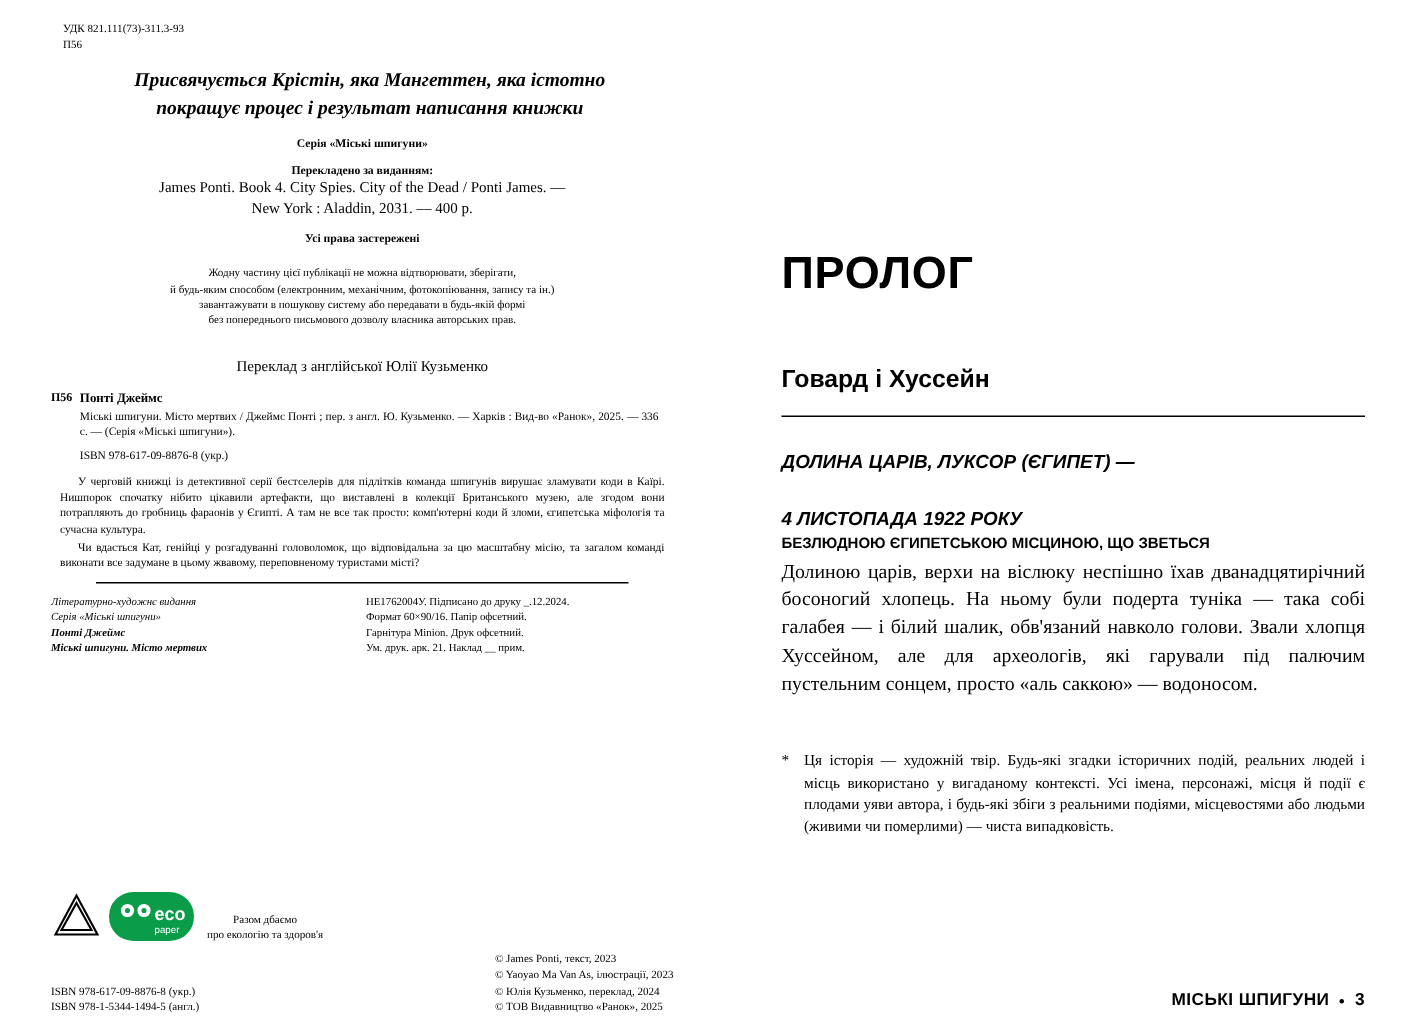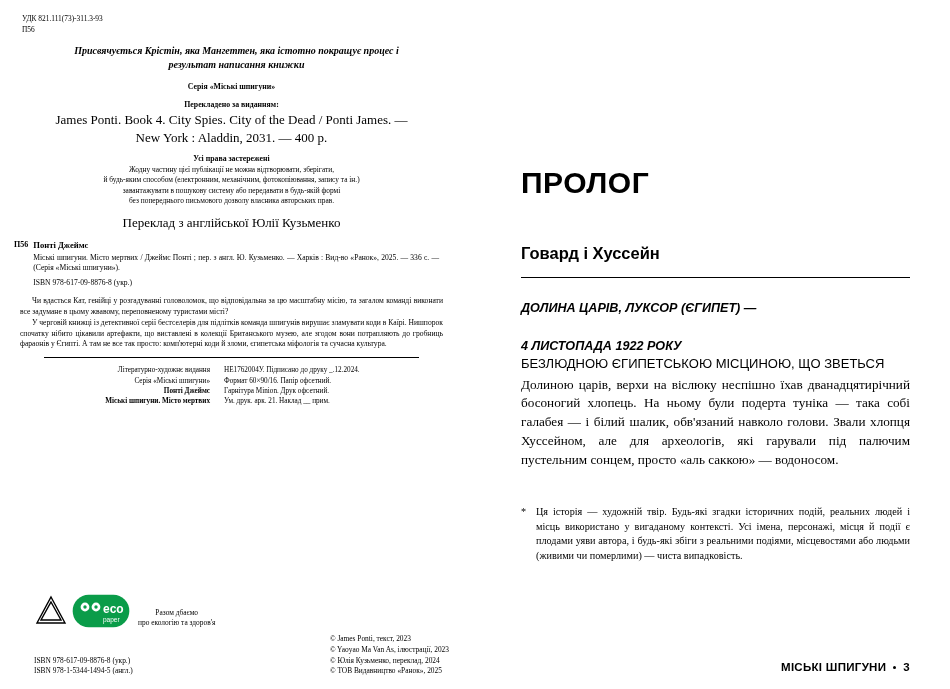--- a/index.html
+++ b/index.html
@@ -20,58 +20,58 @@
     inset: 0;
     display: flex;
   }
   .page {
     position: relative;
     height: 100%;
     box-sizing: border-box;
   }
   .page-left {
     width: 475px;
-    padding: 14px 26px 10px 14px;
+    padding: 14px 26px 10px 34px;
   }
   .page-right {
     width: 475px;
     padding: 14px 40px 10px 46px;
   }
   .tiny-code {
     font-size: 7.4px;
     line-height: 1.35;
     margin: 0 0 1px 8px;
   }
   .ded {
     text-align: center;
     font-style: italic;
     font-weight: bold;
-    font-size: 10px;
+    font-size: 13px;
     line-height: 1.45;
     margin: 9px 26px 9px 36px;
   }
   .center-line {
     text-align: center;
-    font-size: 13px;
+    font-size: 10px;
     line-height: 1.4;
     margin: 0;
   }
   .center-bold {
     text-align: center;
     font-size: 7.8px;
     font-weight: bold;
     line-height: 1.4;
     margin: 0;
   }
   .block-gap { height: 7px; }
   .rights {
     text-align: center;
     font-size: 7.4px;
     line-height: 1.4;
-    margin: 0 14px;
+    margin: 12px 14px;
   }
   .rights p { margin: 0; }
   .cip-wrap {
     margin-top: 8px;
     display: flex;
     gap: 5px;
     align-items: flex-start;
   }
   .cip-code {
     font-size: 8px;
@@ -117,21 +117,22 @@
   }
   .colophon {
     display: flex;
     gap: 14px;
     font-size: 7.2px;
     line-height: 1.45;
     margin-top: 2px;
   }
   .col-left {
     width: 196px;
-    text-align: right;
+    text-align: left;
+    font-style: italic;
   }
   .col-left .b { font-weight: bold; }
   .col-right {
     flex: 1;
     text-align: left;
   }
   .footer-area {
     position: absolute;
     left: 34px;
     right: 26px;
@@ -182,22 +183,22 @@
   .locus {
     font-family: "Liberation Sans", sans-serif;
     font-weight: bold;
     font-style: italic;
     font-size: 12.6px;
     line-height: 1.3;
     margin: 22px 0 0 0;
   }
   .locus-2 {
     font-family: "Liberation Sans", sans-serif;
-    font-weight: normal;
-    font-size: 13px;
+    font-weight: bold;
+    font-size: 10px;
     line-height: 1.3;
     margin: 1px 0 0 0;
   }
   .body-text {
     font-size: 13.2px;
     line-height: 1.42;
     text-align: justify;
     margin: 3px 0 0 0;
   }
   .footnote {
@@ -263,22 +264,22 @@
     <div class="cip-wrap">
       <div class="cip-code">П56</div>
       <div class="cip-body">
         <div class="cip-author">Понті Джеймс</div>
         <div class="cip-desc">Міські шпигуни. Місто мертвих / Джеймс Понті ; пер. з англ. Ю. Кузьменко. — Харків : Вид-во «Ранок», 2025. — 336 с. — (Серія «Міські шпигуни»).</div>
         <div class="isbn-line">ISBN 978-617-09-8876-8 (укр.)</div>
       </div>
     </div>
 
     <div class="annot">
+      <p>У черговій книжці із детективної серії бестселерів для підлітків команда шпигунів вирушає зламувати коди в Каїрі. Нишпорок спочатку нібито цікавили артефакти, що виставлені в колекції Британського музею, але згодом вони потрапляють до гробниць фараонів у Єгипті. А там не все так просто: комп'ютерні коди й зломи, єгипетська міфологія та сучасна культура.</p>
       <p>Чи вдасться Кат, генійці у розгадуванні головоломок, що відповідальна за цю масштабну місію, та загалом команді виконати все задумане в цьому жвавому, переповненому туристами місті?</p>
-      <p>У черговій книжці із детективної серії бестселерів для підлітків команда шпигунів вирушає зламувати коди в Каїрі. Нишпорок спочатку нібито цікавили артефакти, що виставлені в колекції Британського музею, але згодом вони потрапляють до гробниць фараонів у Єгипті. А там не все так просто: комп'ютерні коди й зломи, єгипетська міфологія та сучасна культура.</p>
     </div>
 
 
     <hr class="rule">
 
     <div class="colophon">
       <div class="col-left">
         <div>Літературно-художнє видання</div>
         <div>Серія «Міські шпигуни»</div>
         <div class="b">Понті Джеймс</div>

